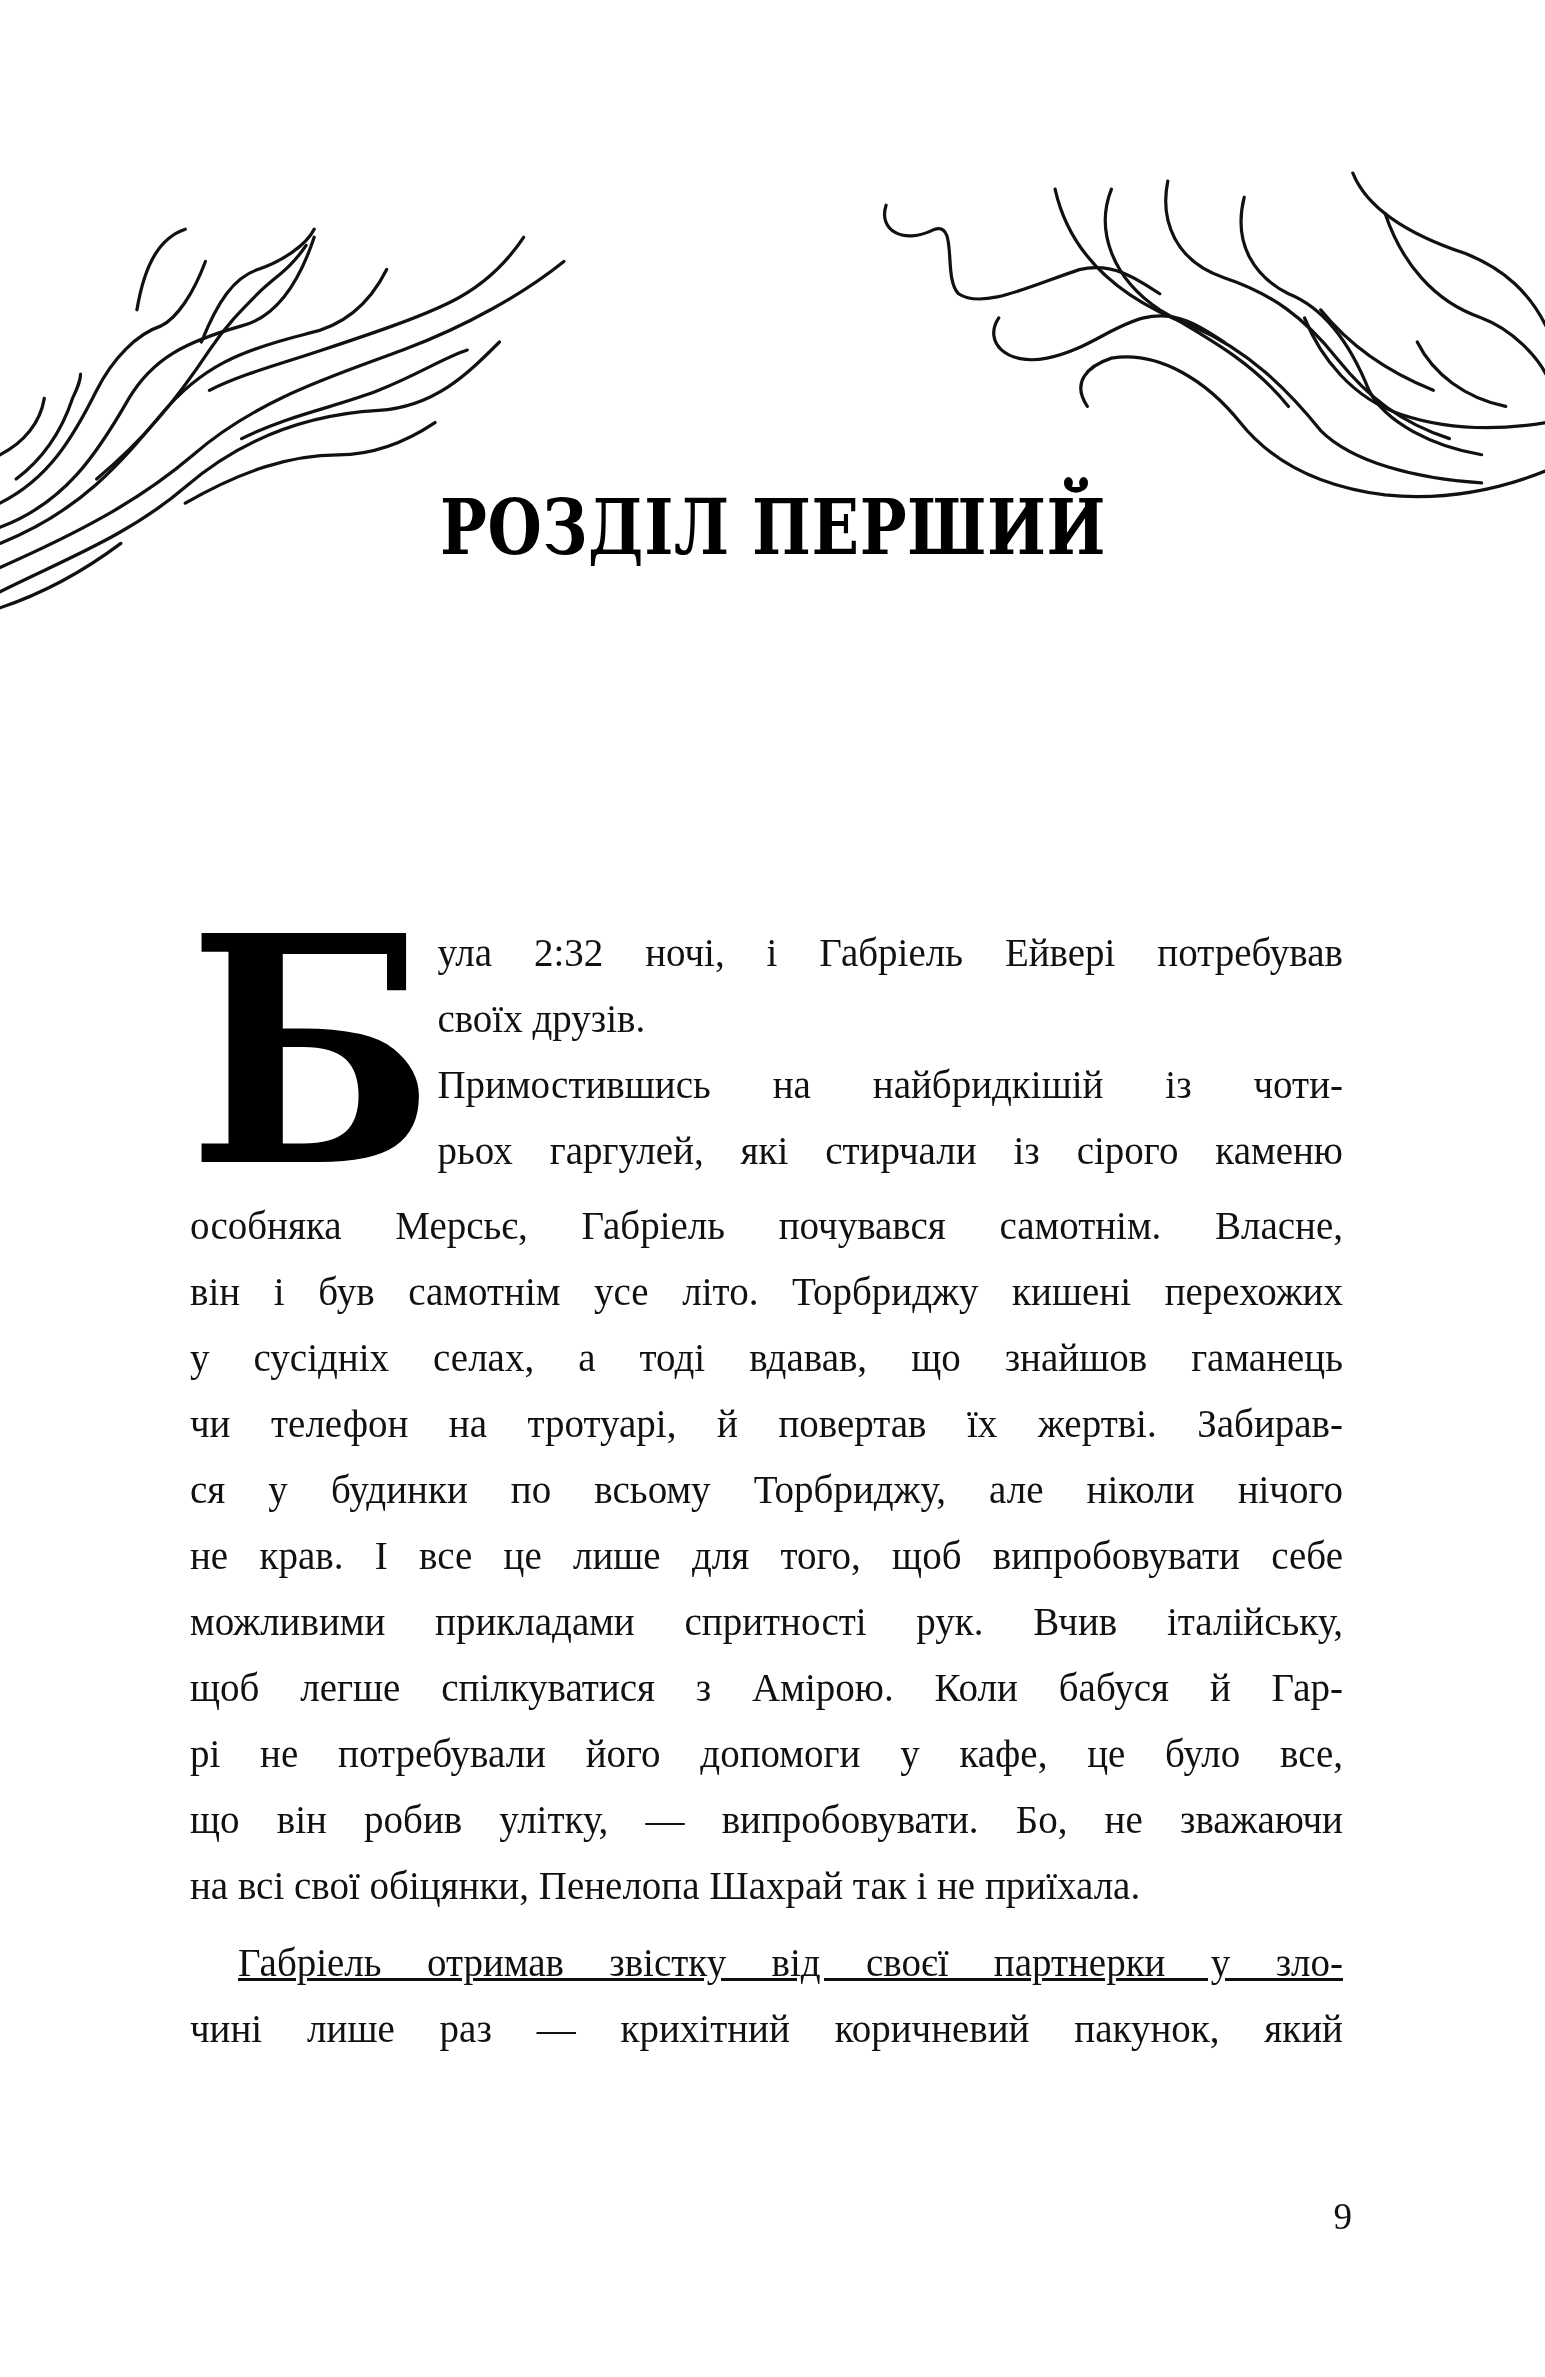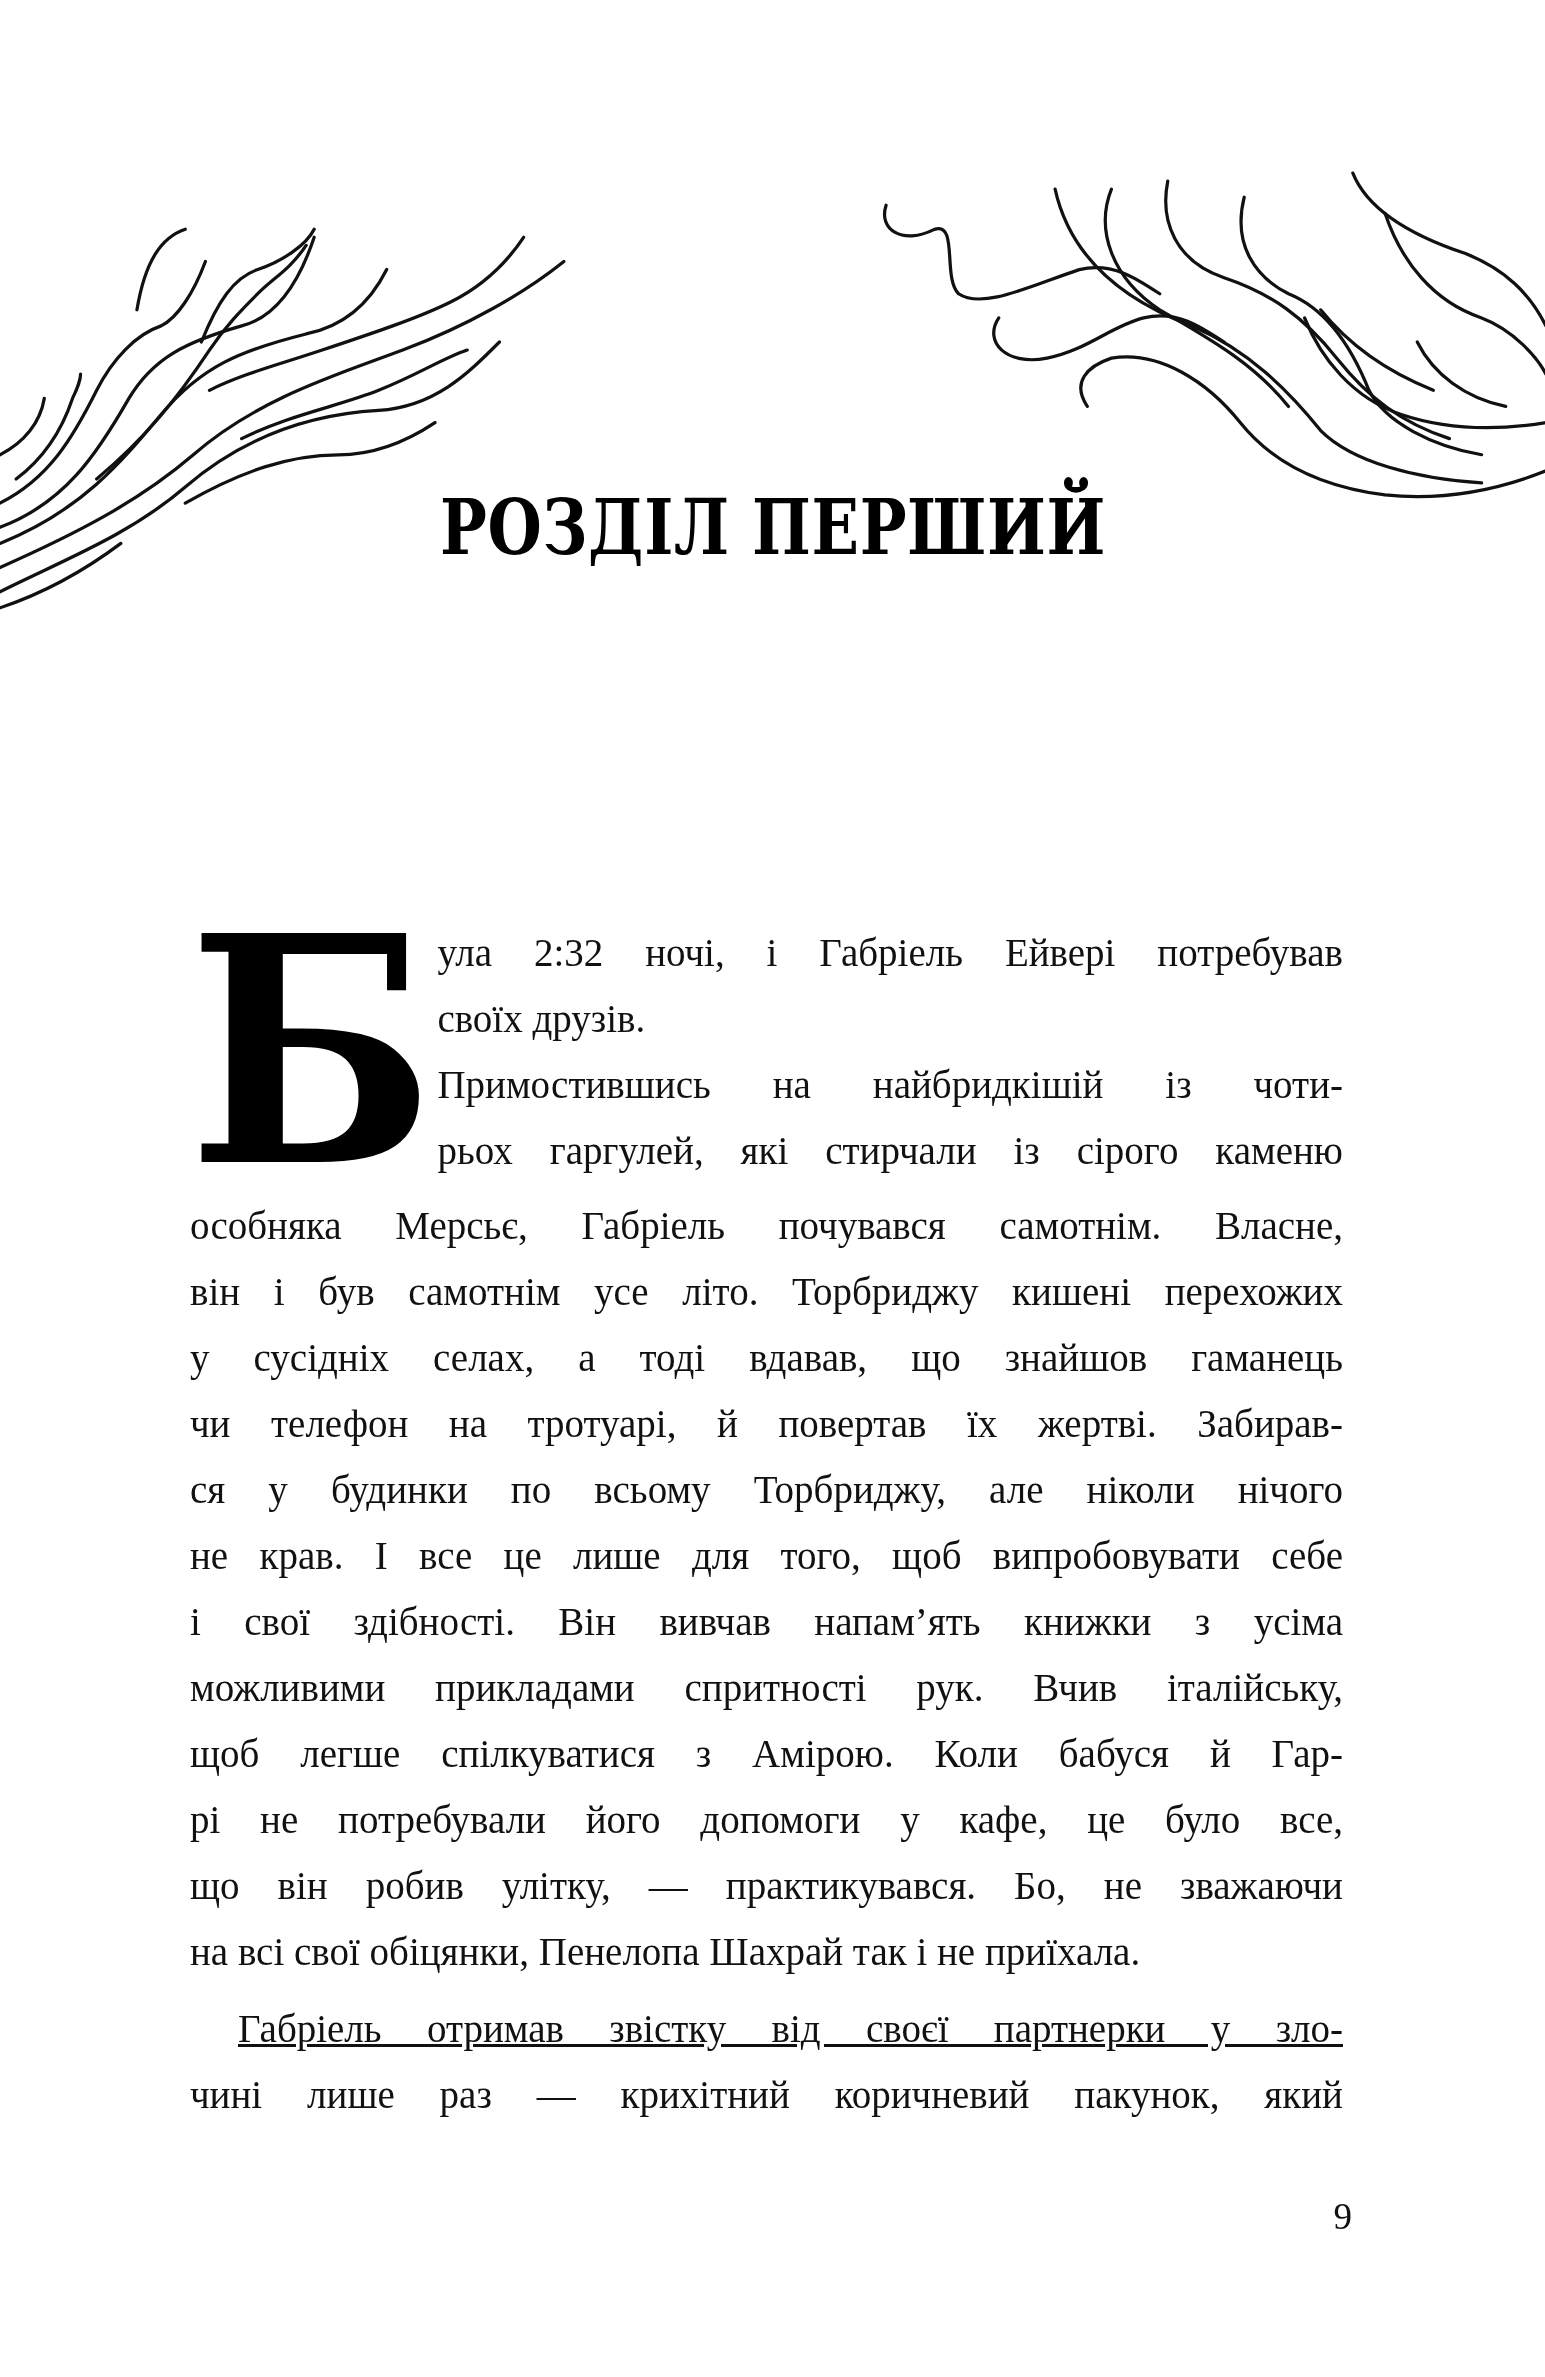--- a/index.html
+++ b/index.html
@@ -90,25 +90,24 @@
     <span class="line last">своїх друзів.</span>
 
     <span class="line indent2">Примостившись на найбридкішій із чоти-</span>
     <span class="line">рьох гаргулей, які стирчали із сірого каменю</span>
     <span class="line" style="clear:both;">особняка Мерсьє, Габріель почувався самотнім. Власне,</span>
     <span class="line">він і був самотнім усе літо. Торбриджу кишені перехожих</span>
     <span class="line">у сусідніх селах, а тоді вдавав, що знайшов гаманець</span>
     <span class="line">чи телефон на тротуарі, й повертав їх жертві. Забирав-</span>
     <span class="line">ся у будинки по всьому Торбриджу, але ніколи нічого</span>
     <span class="line">не крав. І все це лише для того, щоб випробовувати себе</span>
-    <span class="line">і свої здібності. Він вивчав напам’ять книжки з усіма</span>
     <span class="line">можливими прикладами спритності рук. Вчив італійську,</span>
     <span class="line">щоб легше спілкуватися з Амірою. Коли бабуся й Гар-</span>
     <span class="line">рі не потребували його допомоги у кафе, це було все,</span>
-    <span class="line">що він робив улітку, — практикувався. Бо, не зважаючи</span>
+    <span class="line">що він робив улітку, — випробовувати. Бо, не зважаючи</span>
     <span class="line last">на всі свої обіцянки, Пенелопа Шахрай так і не приїхала.</span>
 
     <span class="line" style="padding-left:48px;margin-top:11.3px;text-decoration:underline;">Габріель отримав звістку від своєї партнерки у зло-</span>
     <span class="line">чині лише раз — крихітний коричневий пакунок, який</span>
   </div>
 
   <div class="page-number">9</div>
 </div>
 
 

